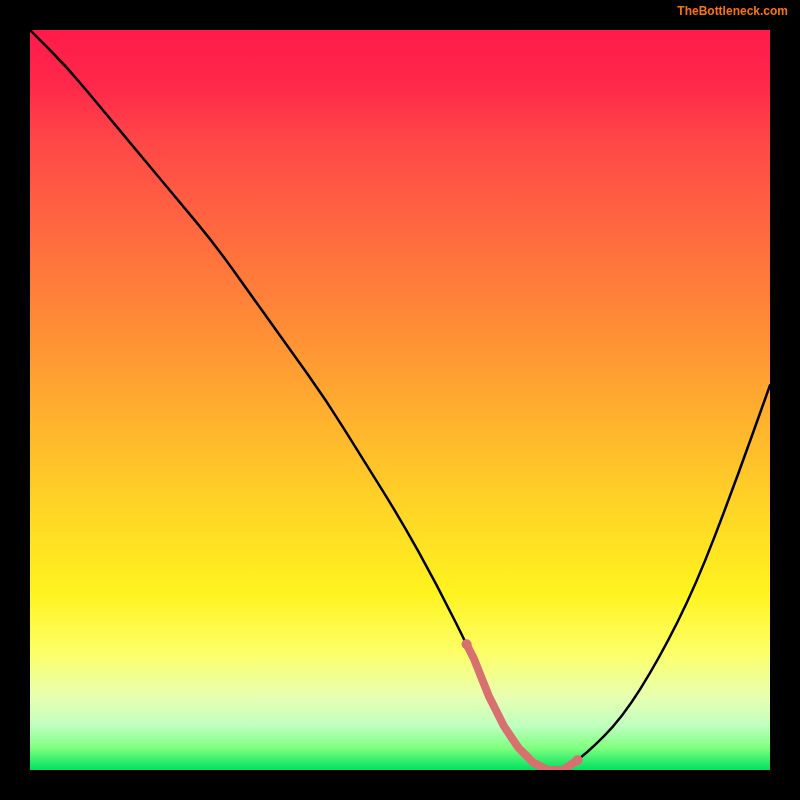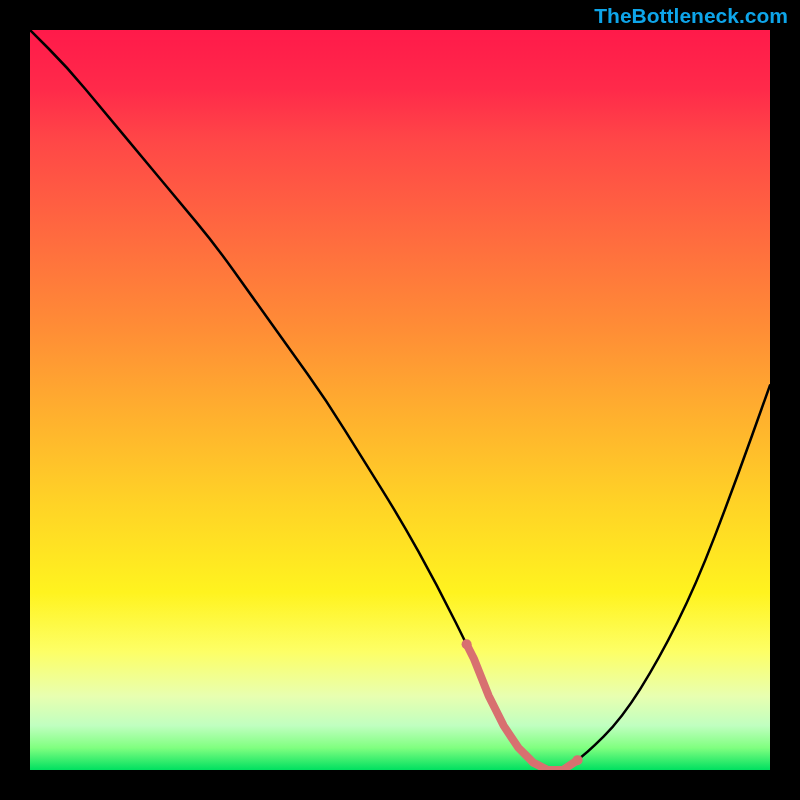--- a/index.html
+++ b/index.html
@@ -8,22 +8,22 @@
     height: 800px;
     background: #000;
     position: relative;
     font-family: Arial, sans-serif;
     overflow: hidden;
   }
   .watermark {
     position: absolute;
     top: 4px;
     right: 12px;
-    color: #0ea5e9;
-    font-size: 21px;
+    color: #f97316;
+    font-size: 12px;
     font-weight: bold;
     z-index: 10;
   }
   .chart-area {
     position: absolute;
     left: 30px;
     top: 30px;
     width: 740px;
     height: 740px;
     overflow: hidden;

